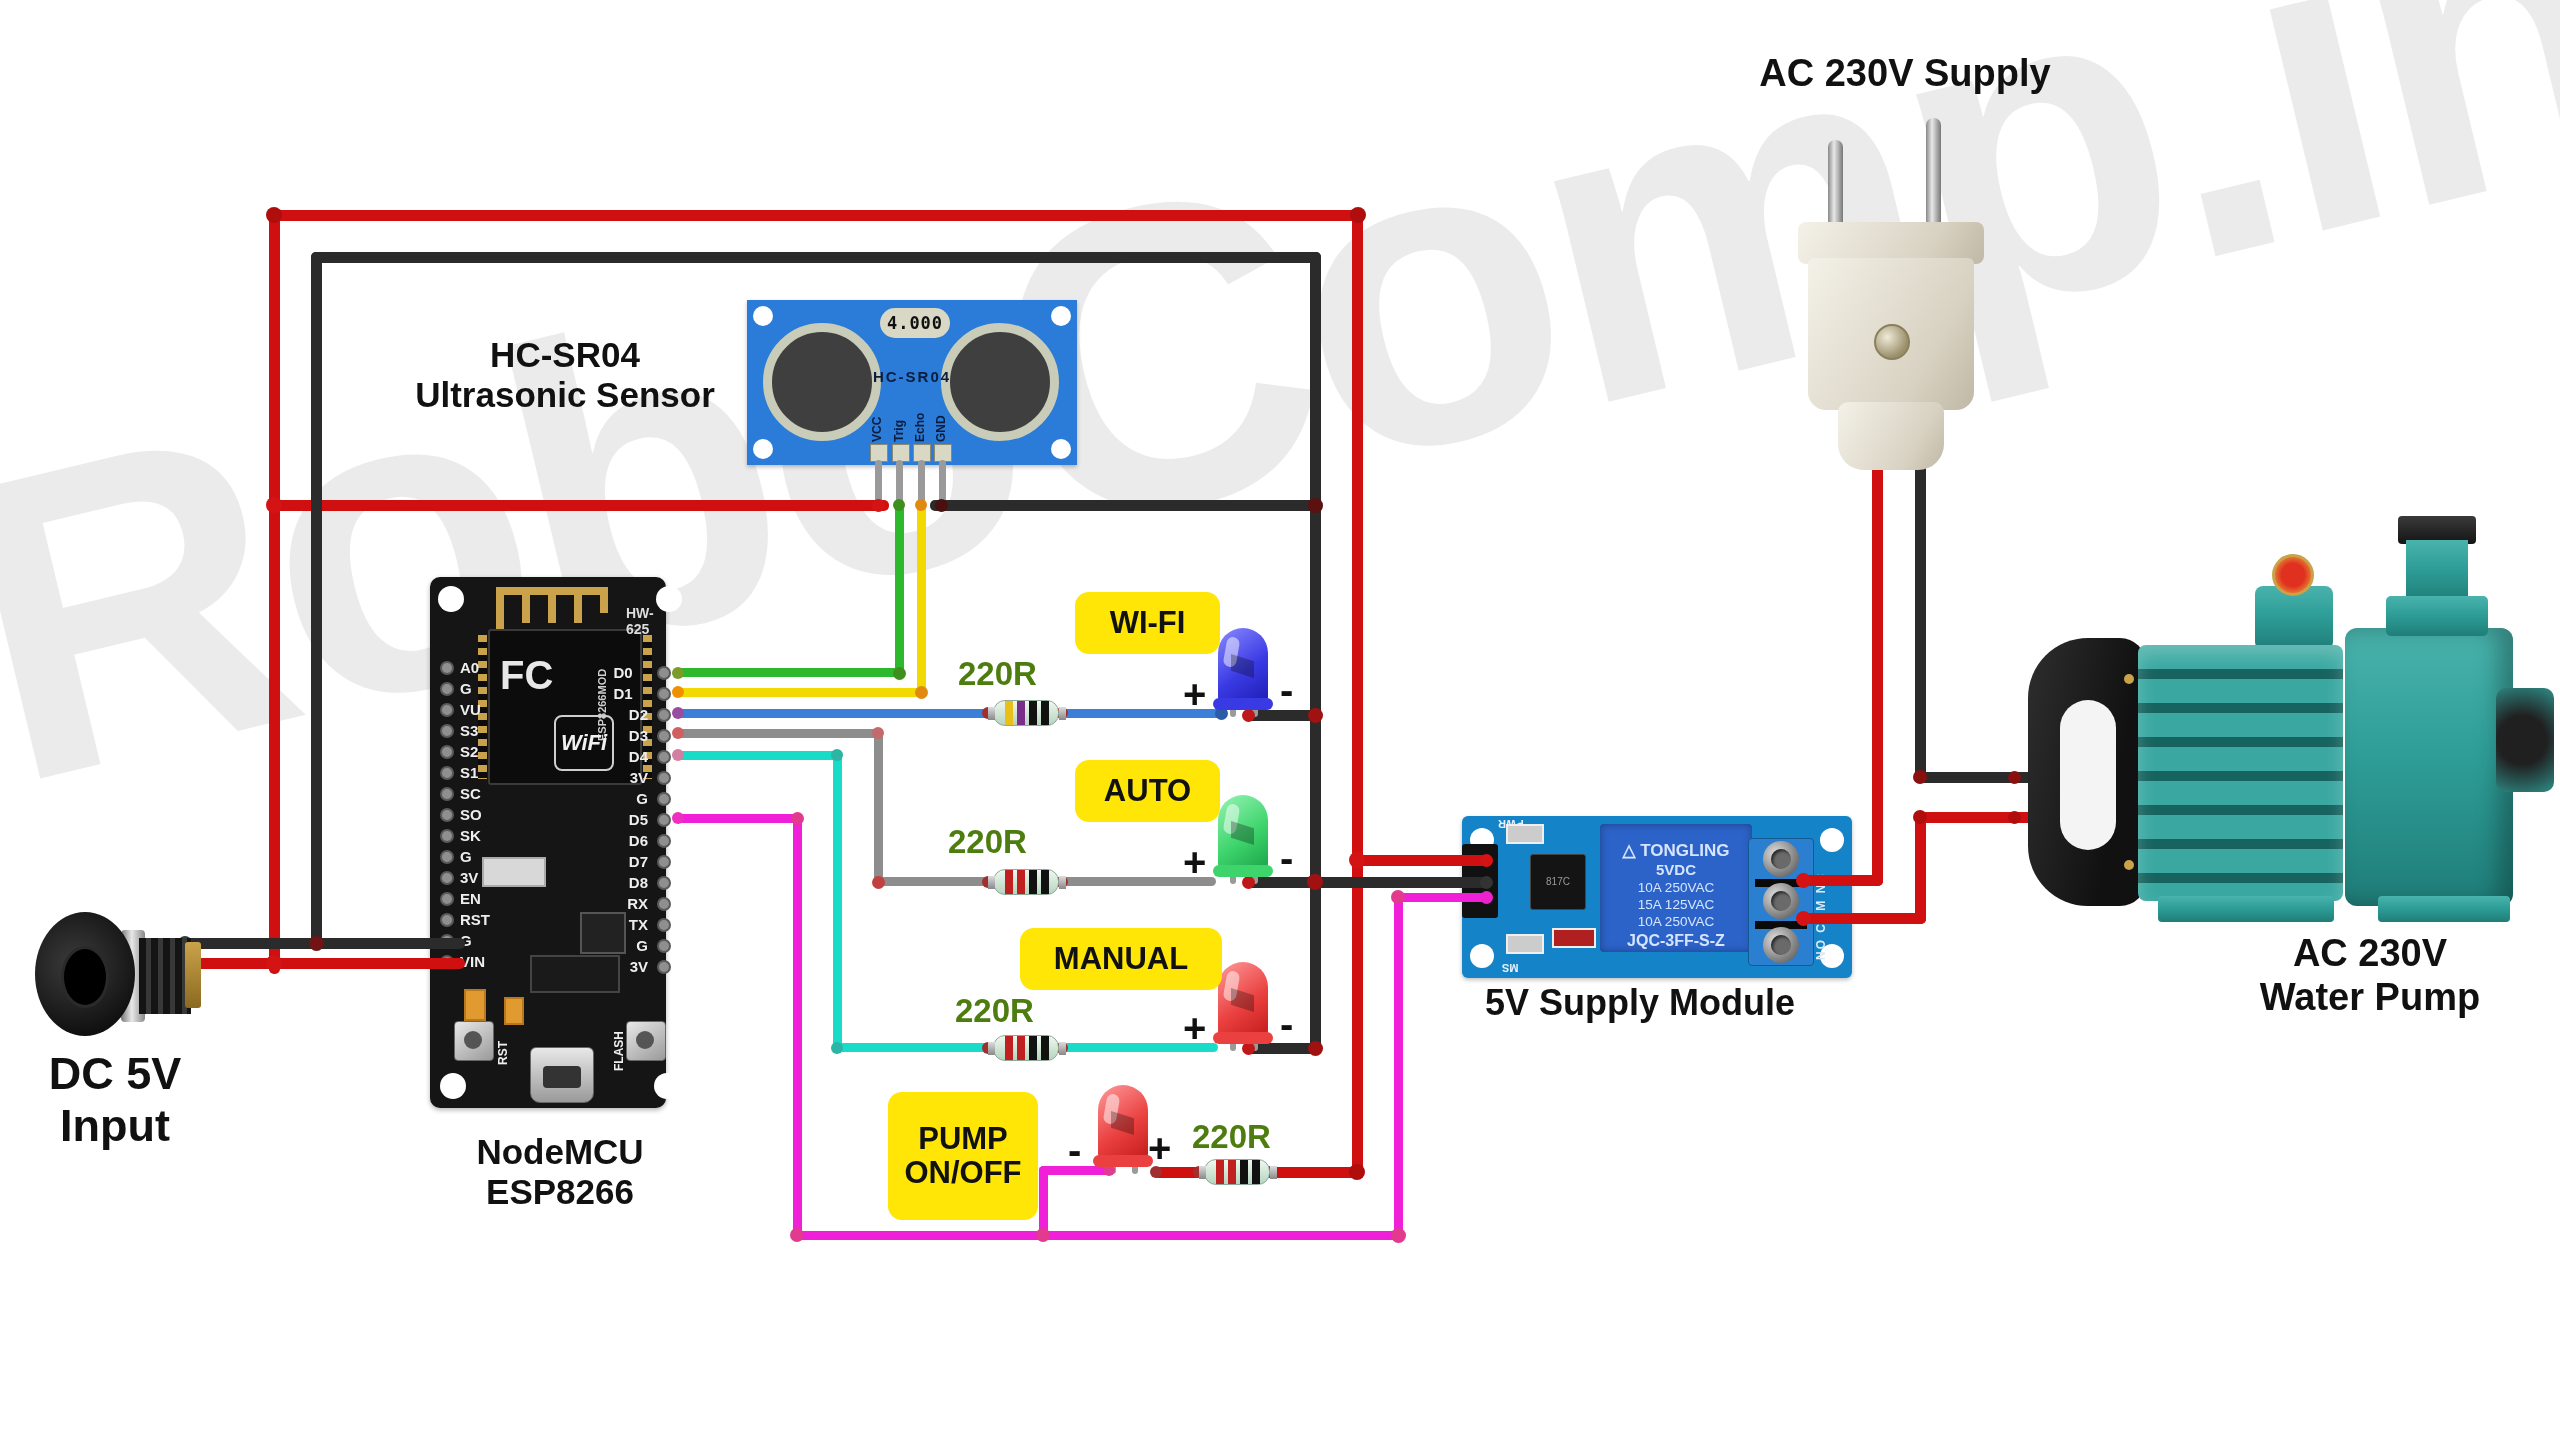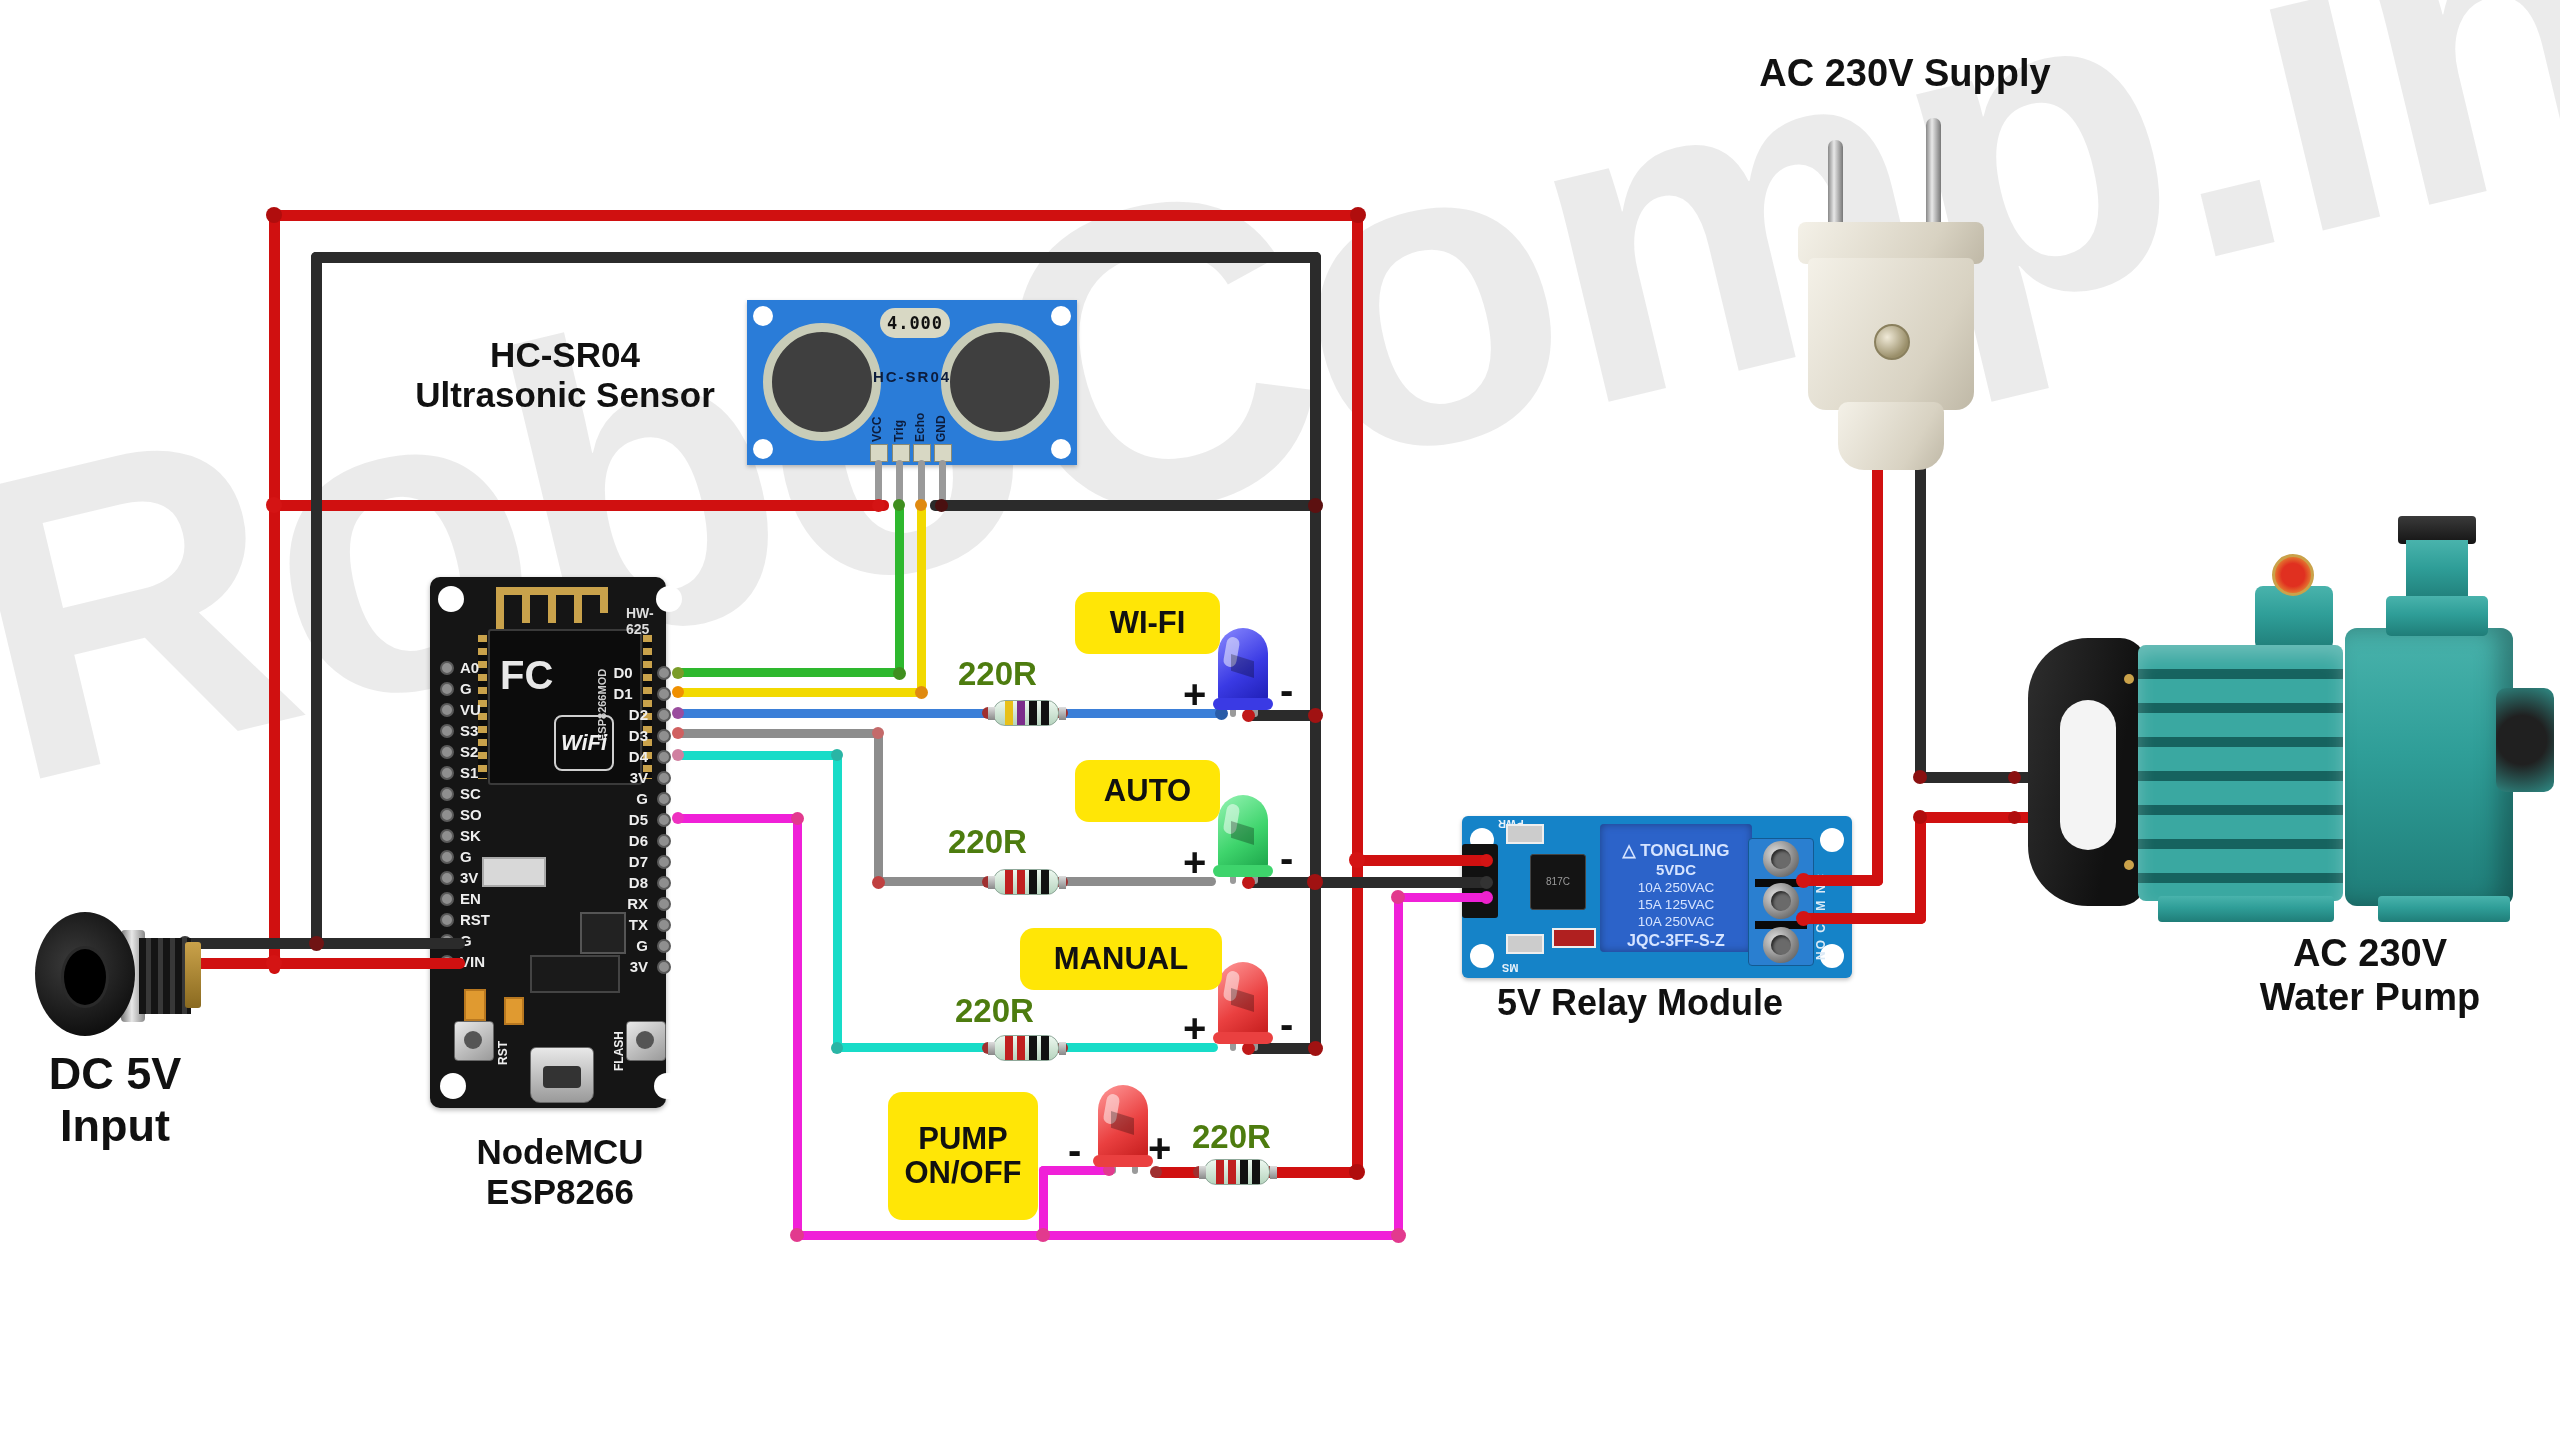--- a/index.html
+++ b/index.html
@@ -97,21 +97,21 @@
     <div>Ultrasonic Sensor</div>
   </div>
   <div class="biglabel" style="left:400px;top:1132px;width:320px;font-size:35px;">
     <div>NodeMCU</div>
     <div>ESP8266</div>
   </div>
   <div class="biglabel" style="left:10px;top:1048px;width:210px;font-size:45px;">
     <div>DC 5V</div>
     <div>Input</div>
   </div>
-  <div class="biglabel" style="left:1470px;top:982px;width:340px;">5V Relay Module</div>
+  <div class="biglabel" style="left:1470px;top:982px;width:340px;">5V Supply Module</div>
   <div class="biglabel" style="left:1695px;top:52px;width:420px;font-size:38px;">AC 230V Supply</div>
   <div class="biglabel" style="left:2170px;top:932px;width:400px;font-size:38px;">
     <div>AC 230V</div>
     <div>Water Pump</div>
   </div>
 
   <div class="ylabel" style="left:1075px;top:592px;width:145px;height:62px;">WI-FI</div>
   <div class="ylabel" style="left:1075px;top:760px;width:145px;height:62px;">AUTO</div>
   <div class="ylabel" style="left:1020px;top:928px;width:202px;height:62px;">MANUAL</div>
   <div class="ylabel" style="left:888px;top:1092px;width:150px;height:128px;flex-direction:column;">

